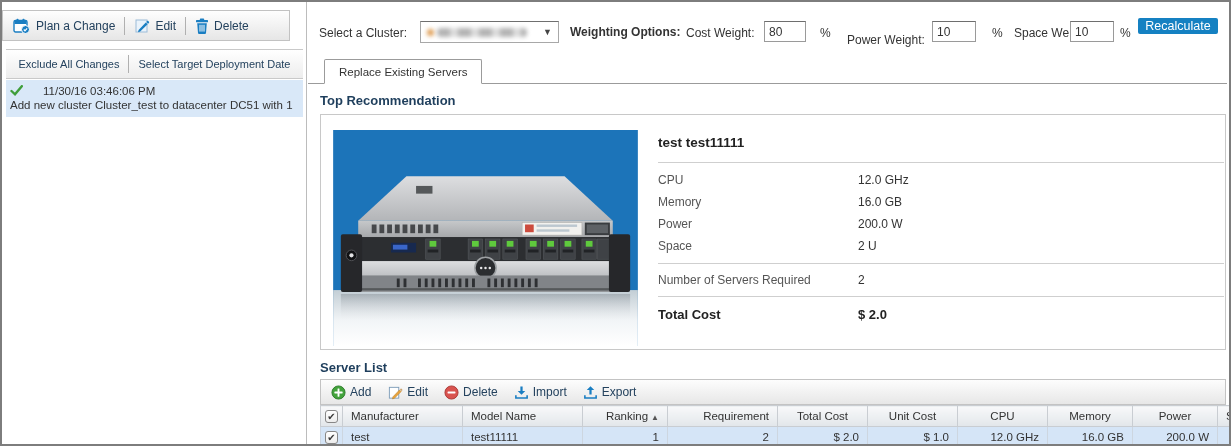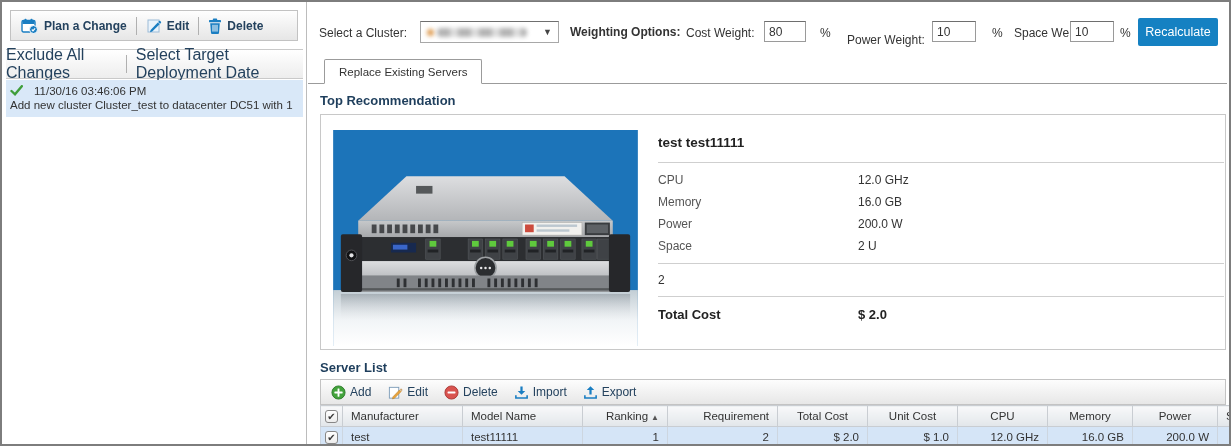--- a/index.html
+++ b/index.html
@@ -3,48 +3,48 @@
 <meta charset="utf-8">
 <style>
   * { margin:0; padding:0; box-sizing:border-box; }
   html,body { background:#fff; }
   body { font-family:"Liberation Sans", sans-serif; }
   #window { position:relative; width:1231px; height:446px; border:2px solid #7d7d7d;
             background:#fff; overflow:hidden; font-size:12px; color:#333; }
 
   
   .vsplit { position:absolute; left:304px; top:0; width:1px; height:446px; background:#bcbcbc; }
-  .toolbar1 { position:absolute; left:8px; top:8px; width:288px; height:31px;
+  .toolbar1 { position:absolute; left:0; top:8px; width:288px; height:31px;
               border:1px solid #c2c2c2; background:linear-gradient(#fefefe,#e6e6e6);
-              display:flex; align-items:center; padding:0 10px; color:#24425e;font-weight:bold; }
+              display:flex; align-items:center; padding:0 10px; color:#24425e; }
   .tb-btn { display:flex; align-items:center; gap:5px; cursor:pointer; white-space:nowrap; }
   .tb-sep { width:1px; height:18px; background:#b0b0b0; margin:0 9px; }
   .toolbar2 { position:absolute; left:4px; top:47px; width:297px; height:30px;
               border-top:1px solid #c9c9c9; border-bottom:1px solid #c9c9c9;
               background:linear-gradient(#ffffff,#ededed);
               display:flex; align-items:center; justify-content:center;
-              color:#24425e; font-size:16px; }
+              color:#24425e; font-size:11px; }
   .change-item { position:absolute; left:4px; top:78px; width:297px; height:37px;
                  background:#d9e8f8; padding:2px 4px 0 4px; font-size:11.5px; color:#333; overflow:hidden; }
-  .change-line1 { display:flex; align-items:center; gap:11px; height:17px; }
+  .change-line1 { display:flex; align-items:center; gap:20px; height:17px; }
   .change-line2 { white-space:nowrap; overflow:hidden; }
   .lbl { position:absolute; color:#333; white-space:nowrap; }
   .bold { font-weight:bold; }
   .dropdown { position:absolute; left:418px; top:19px; width:139px; height:22px;
               background:#fff; border:1px solid #a8a8a8; border-top-color:#6f6f6f;
               display:flex; align-items:center; padding:0 6px; cursor:pointer; }
   .blur-dot { width:7px; height:7px; border-radius:50%; background:#de9a4d; filter:blur(2px); }
   .blur-bar { width:90px; height:9px; margin-left:3px; border-radius:4px;
               background:repeating-linear-gradient(90deg,#b4b4b4 0 13px,#dcdcdc 13px 21px);
               filter:blur(2px); }
   .dd-arrow { margin-left:auto; font-size:9px; color:#444; }
   .weight-input { position:absolute; width:44px; height:21px; border:1px solid #9a9a9a;
                   border-top-color:#6e6e6e; padding:1px 4px; font-family:"Liberation Sans",sans-serif;
                   font-size:12px; color:#333; background:#fff; }
-  .recalc-btn { position:absolute; left:1136px; top:16px; width:80px; height:28px;
+  .recalc-btn { position:absolute; left:1136px; top:16px; width:80px; height:16px;
                 background:#1581c2; color:#fff; border:none; border-radius:2px;
                 font-family:"Liberation Sans",sans-serif; font-size:12.5px; cursor:pointer; }
 
   
   .tabline { position:absolute; left:306px; top:81px; width:919px; height:1px; background:#9b9b9b; }
   .tab { position:absolute; display:flex; align-items:center; padding:0 14px;
          font-size:11.5px; border:1px solid #9b9b9b; border-radius:2px 2px 0 0;
          cursor:pointer; z-index:2; white-space:nowrap; }
   .tab.active { left:322px; top:57px; height:25px; background:#fff; border-bottom:1px solid #fff; }
   .tab.inactive { left:458px; top:58px; height:24px; background:#f1f1f1; color:#444; }
@@ -323,20 +323,21 @@
           <span class="spec-value">200.0 W</span>
         </div>
         <div class="spec-row">
           <span class="spec-label">Space</span>
           <span class="spec-value">2 U</span>
         </div>
       </div>
       <hr class="rule">
       <div style="padding:5px 0;">
         <div class="spec-row">
+          <span class="spec-label">Number of Servers Required</span>
           <span class="spec-value">2</span>
         </div>
       </div>
       <hr class="rule">
       <div class="total-row">
         <span class="spec-label" style="color:#222;">Total Cost</span>
         <span>$ 2.0</span>
       </div>
     </div>
   </div>

